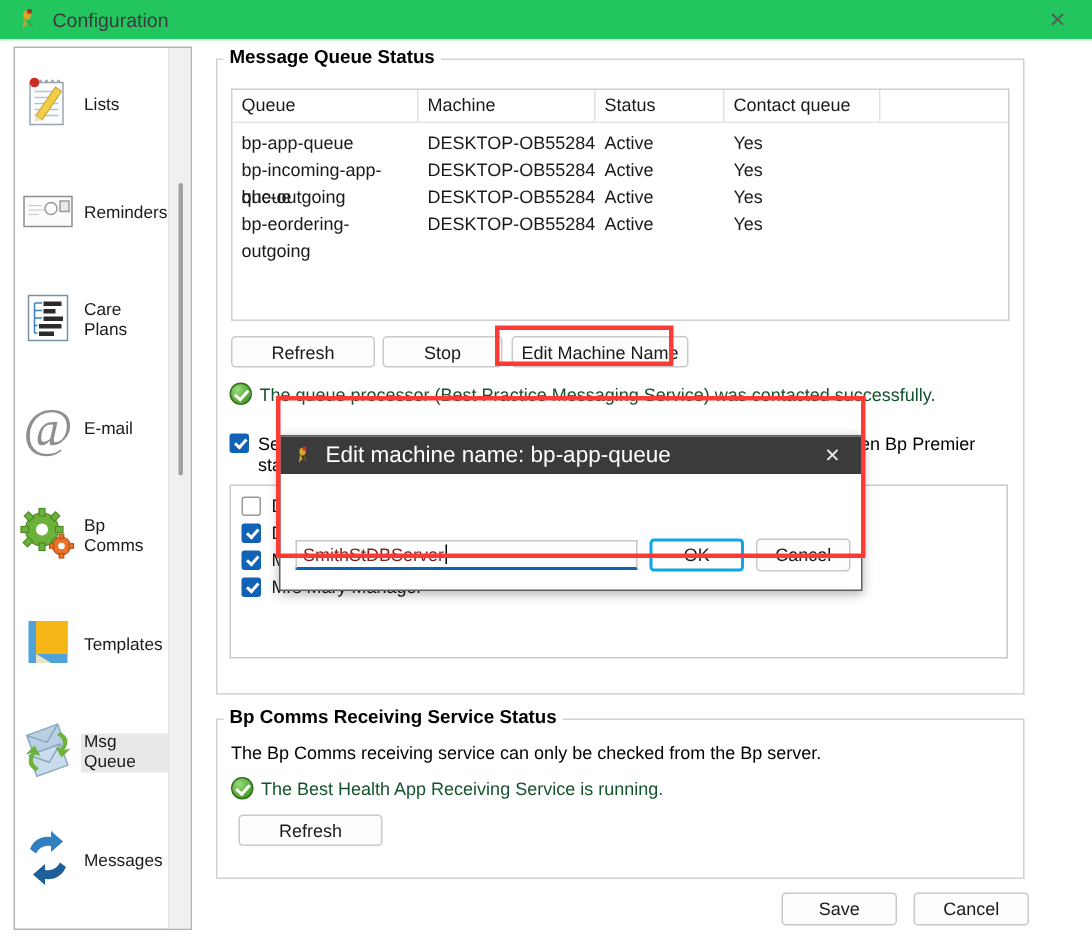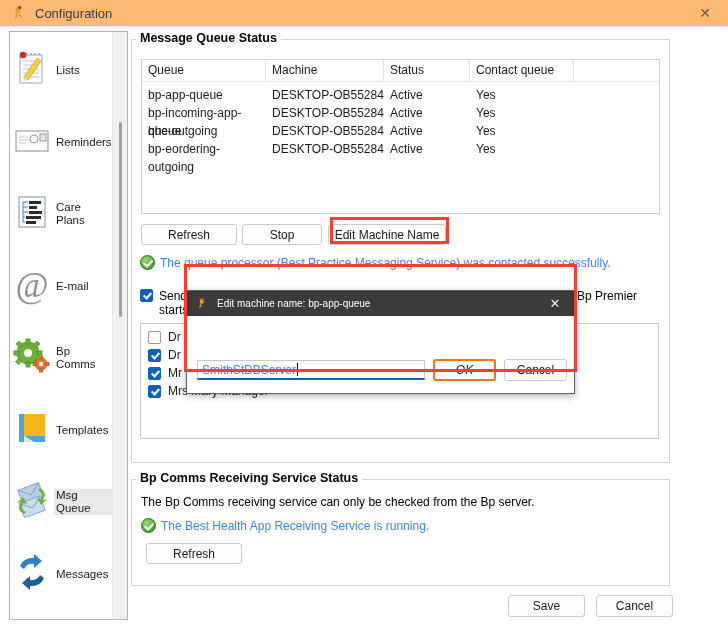--- a/index.html
+++ b/index.html
@@ -8,21 +8,21 @@
     background:#ffffff;
     font-family:"Liberation Sans", sans-serif;
     font-size:12px;
     color:#000;
     overflow:hidden;
     position:relative;
   }
   
   .titlebar{
     height:27px;width:728px;
-    background:#fdba74;
+    background:#22c55e;
     border-bottom:1px solid #e3e3e3;
     display:flex;align-items:center;
     position:relative;
     box-sizing:border-box;
   }
   .title-icon{
     width:16px;height:16px;margin-left:11px;margin-right:8px;
     position:relative;flex:none;
   }
   .title-text{
@@ -64,21 +64,21 @@
   .side-label.selected{background:#e8e8e8;}
   .side-scroll-track{
     position:absolute;right:0px;top:0;width:15px;height:100%;
     background:#f0f0f0;border-left:1px solid #e6e6e6;box-sizing:border-box;
   }
   .side-scroll-thumb{
     position:absolute;left:6px;top:90px;width:3px;height:195px;
     background:#a0a0a0;border-radius:2px;
   }
   
-  .panel{position:absolute;left:131px;top:0;width:584px;height:601px;}
+  .panel{position:absolute;left:144px;top:0;width:584px;height:601px;}
   fieldset.group{
     position:absolute;
     margin:0;padding:0;
     border:1px solid #d2d2d2;border-top:none;
     background:transparent;
   }
   .group-title{
     position:absolute;
     font-weight:bold;font-size:12.5px;color:#000;
     background:#fff;padding:0 4px;top:-8px;left:4px;
@@ -110,21 +110,21 @@
   
   .btn{
     border:1px solid #c9c9c9;border-radius:3px;
     background:#fdfdfd;
     font-family:"Liberation Sans", sans-serif;
     font-size:12px;color:#1a1a1a;
     display:flex;align-items:center;justify-content:center;
     box-sizing:border-box;cursor:default;
   }
   
-  .okline{display:flex;align-items:center;gap:5px;font-size:12px;color:#3b82f6;}
+  .okline{display:flex;align-items:center;gap:5px;font-size:12px;color:#14532d;}
   .check{
     width:15px;height:15px;border-radius:50%;
     background:radial-gradient(circle at 35% 30%, #9ad97f 0%, #5cb03a 55%, #3c8524 100%);
     border:1px solid #2f6e1c;
     position:relative;flex:none;
     box-sizing:border-box;
   }
   .check:after{
     content:"";position:absolute;left:4px;top:2px;
     width:4px;height:7px;border:solid #ffffff;border-width:0 2px 2px 0;
@@ -151,35 +151,35 @@
   
   .dlg{
     position:absolute;left:186px;top:263px;width:389px;height:104px;
     background:#ffffff;border:1px solid #5e5e5e;box-sizing:border-box;z-index:30;
     box-shadow:0 2px 7px rgba(0,0,0,.3);
   }
   .dlg-title{
     height:25px;background:#3b3b3b;display:flex;align-items:center;position:relative;
   }
   .dlg-ico{width:13px;height:13px;margin-left:9px;margin-right:8px;position:relative;flex:none;}
-  .dlg-title-text{color:#ffffff;font-size:10px;}
+  .dlg-title-text{color:#ffffff;font-size:15px;}
   .dlg-close{
     position:absolute;right:4px;top:0;height:25px;width:30px;
     display:flex;align-items:center;justify-content:center;color:#e8e8e8;font-size:13px;
   }
   .dlg-body{padding:9px 10px 0 10px;font-size:12px;color:#1a1a1a;line-height:15px;}
   .dlg-row{position:absolute;left:10px;top:68px;display:flex;align-items:center;gap:8px;}
   .tinput{
     width:228px;height:20px;border:1px solid #c8c8c8;border-bottom:2px solid #1063b0;
-    background:#fff;box-sizing:border-box;font-size:12px;color:#3b82f6;
+    background:#fff;box-sizing:border-box;font-size:12px;color:#7f1d1d;
     padding-left:4px;display:flex;align-items:center;position:relative;
   }
   .caret{display:inline-block;width:1px;height:13px;background:#000;margin-left:1px;}
   .dbtn{width:63px;height:22px;}
-  .dbtn.focus{border:2px solid #f97316;font-style:italic;}
+  .dbtn.focus{border:2px solid #0ea5e9;}
 </style>
 </head>
 <body>
 
 <div class="titlebar">
   <div class="title-icon">
     <svg width="16" height="16" viewBox="0 0 16 16">
       <ellipse cx="7" cy="5" rx="2.6" ry="3.2" fill="#d9a62a"></ellipse>
       <circle cx="8.6" cy="2.6" r="1.7" fill="#c8302a"></circle>
       <path d="M5 7 L4 14 L7 11 Z" fill="#caa033"></path>

